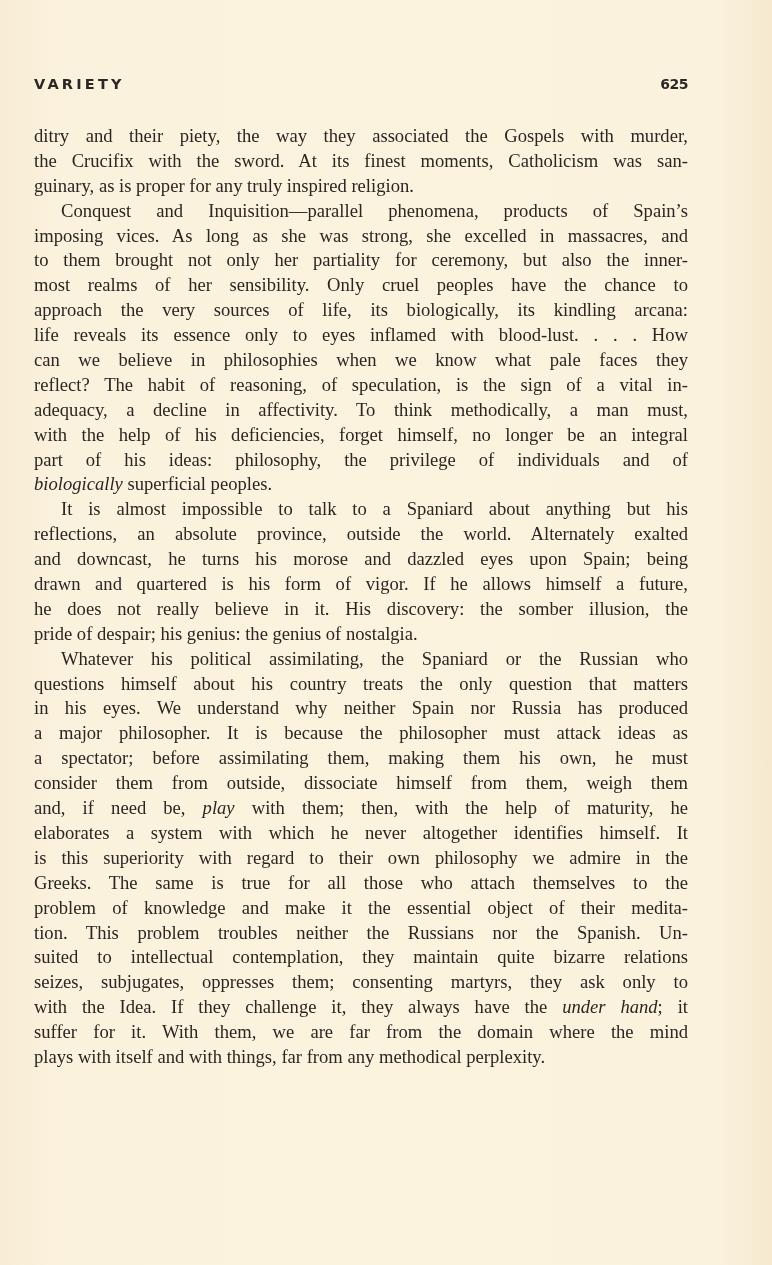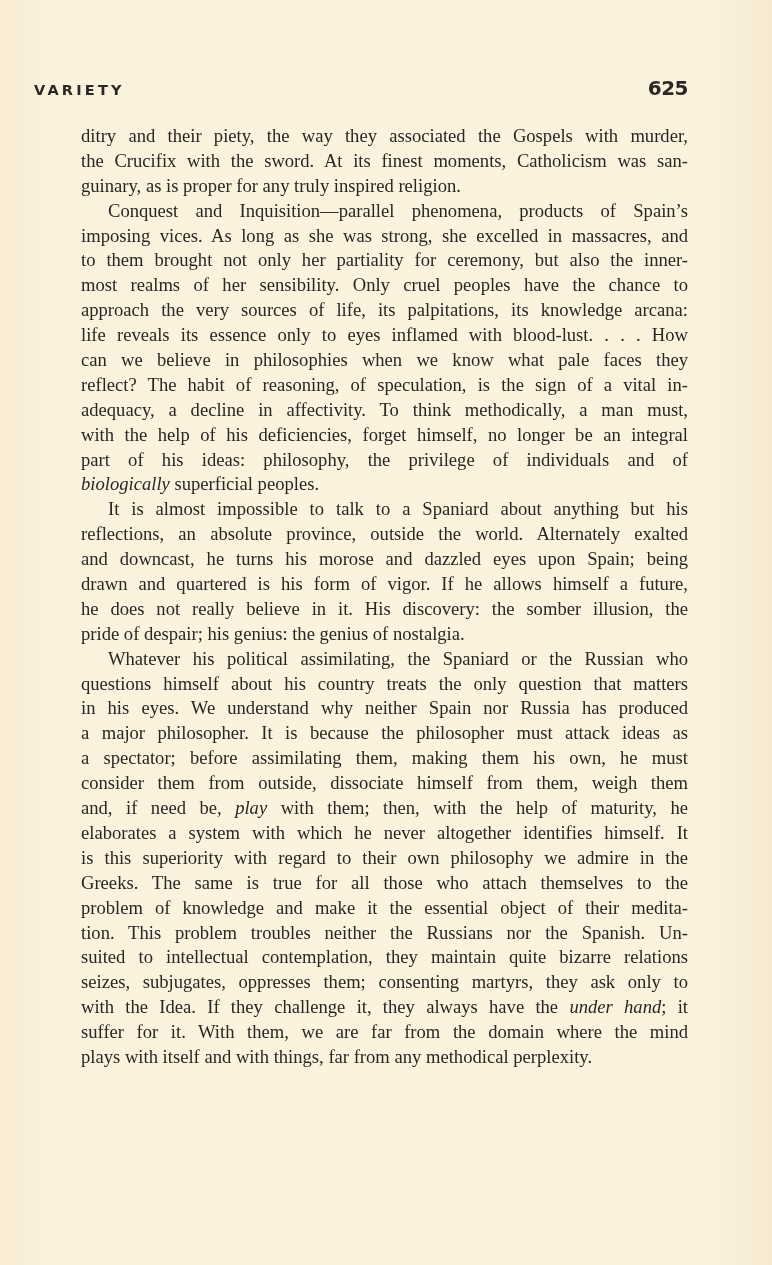--- a/index.html
+++ b/index.html
@@ -34,21 +34,21 @@
     }
     .running-title {
       font-family: "DejaVu Sans", "Liberation Sans", sans-serif;
       font-size: 14.5px;
       font-weight: bold;
       letter-spacing: 3.2px;
       color: #2b2724;
     }
     .folio {
       font-family: "DejaVu Sans", "Liberation Sans", sans-serif;
-      font-size: 20px;
+      font-size: 14px;
       font-weight: bold;
       color: #2b2724;
       letter-spacing: -0.5px;
       text-align: right;
     }
     .text-block {
       position: absolute;
       top: 124px;
       left: 34px;
       width: 654px;
@@ -57,21 +57,20 @@
       text-align: justify;
       hyphens: manual;
     }
     .line {
       display: block;
       text-align: justify;
       text-align-last: justify;
       white-space: nowrap;
       height: 24.9px;
       overflow: visible;
-      margin-left: 47px;
     }
     .line.last {
       text-align-last: left;
     }
     .line.indent {
       padding-left: 27px;
     }
     em { font-style: italic; }
   </style>
 </head>
@@ -89,21 +88,21 @@
       <span class="line">ditry and their piety, the way they associated the Gospels with murder,</span>
       <span class="line">the Crucifix with the sword. At its finest moments, Catholicism was san-</span>
       <span class="line last">guinary, as is proper for any truly inspired religion.</span>
     </div>
 
     <div>
       <span class="line indent">Conquest and Inquisition—parallel phenomena, products of Spain’s</span>
       <span class="line">imposing vices. As long as she was strong, she excelled in massacres, and</span>
       <span class="line">to them brought not only her partiality for ceremony, but also the inner-</span>
       <span class="line">most realms of her sensibility. Only cruel peoples have the chance to</span>
-      <span class="line">approach the very sources of life, its palpitations, its knowledge arcana:</span>
+      <span class="line">approach the very sources of life, its biologically, its kindling arcana:</span>
       <span class="line">life reveals its essence only to eyes inflamed with blood-lust. . . . How</span>
       <span class="line">can we believe in philosophies when we know what pale faces they</span>
       <span class="line">reflect? The habit of reasoning, of speculation, is the sign of a vital in-</span>
       <span class="line">adequacy, a decline in affectivity. To think methodically, a man must,</span>
       <span class="line">with the help of his deficiencies, forget himself, no longer be an integral</span>
       <span class="line">part of his ideas: philosophy, the privilege of individuals and of</span>
       <span class="line last"><em>biologically</em><span> superficial peoples.</span></span>
     </div>
 
     <div>

